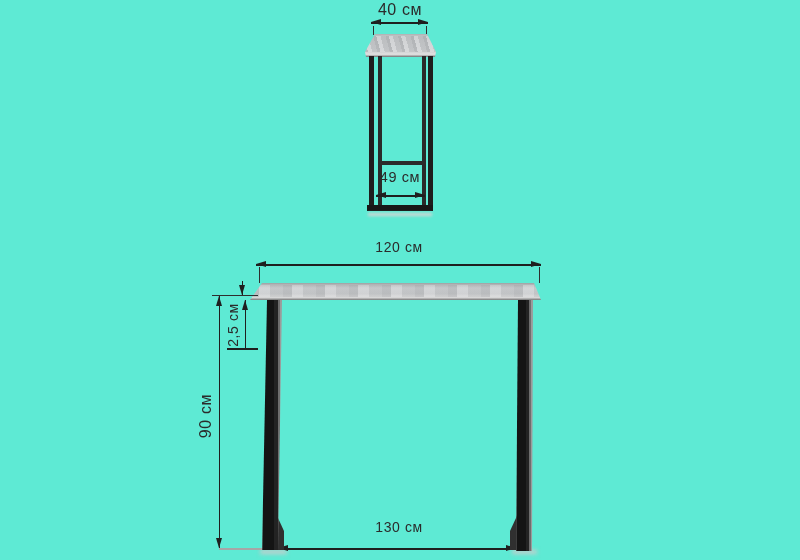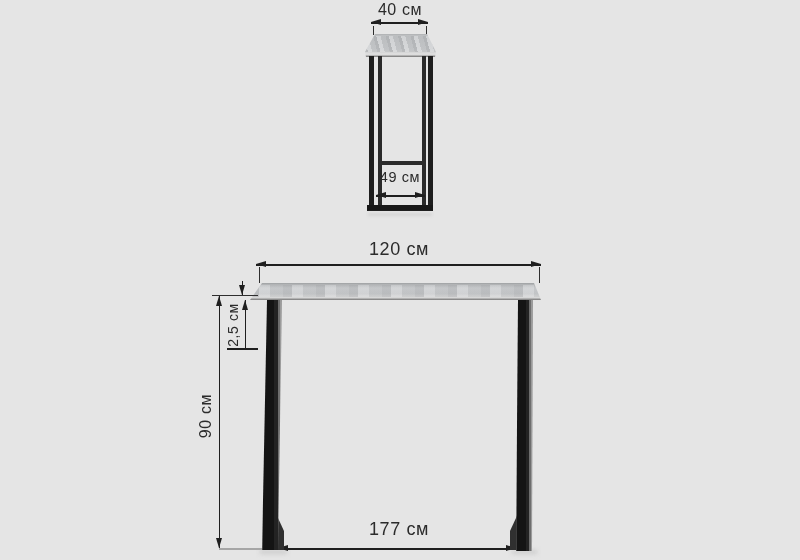--- a/index.html
+++ b/index.html
@@ -3,32 +3,32 @@
 <meta charset="utf-8">
 <style>
   :root{
     --line:#1f1f1f;
     --text:#2b2b2b;
     --metal:#1a1a1a;
   }
   *{margin:0;padding:0;box-sizing:border-box;}
   html,body{background:#ffffff;}
   body{font-family:"Liberation Sans", sans-serif;}
-  .canvas{position:relative;width:800px;height:560px;background:#e5e5e5;overflow:hidden;padding-left:8px;}
+  .canvas{position:relative;width:800px;height:560px;background:#5eead4;overflow:hidden;padding-left:8px;}
 
   .view{position:absolute;}
   .view-side{left:340px;top:0;width:120px;height:230px;}
   .view-front{left:180px;top:230px;width:420px;height:330px;}
 
   
   .dim-label{
     position:absolute;color:var(--text);text-align:center;line-height:1.1;
     letter-spacing:.6px;white-space:nowrap;
   }
-  .fs18{font-size:18px;} .fs16{font-size:16px;} .fs14{font-size:14.5px;} .fs13{font-size:14px;}
+  .fs18{font-size:14px;} .fs16{font-size:16px;} .fs14{font-size:14.5px;} .fs13{font-size:14px;}
   .rot{transform:rotate(-90deg);transform-origin:center center;}
 
   .arrow-h{position:absolute;height:1.5px;background:var(--line);}
   .arrow-h::before,.arrow-h::after{content:"";position:absolute;top:-2.75px;width:0;height:0;
     border-top:3.5px solid transparent;border-bottom:3.5px solid transparent;}
   .arrow-h::before{left:0;border-right:10px solid var(--line);}
   .arrow-h::after{right:0;border-left:10px solid var(--line);}
 
   .arrow-v{position:absolute;width:1.5px;background:var(--line);}
   .arrow-v::before,.arrow-v::after{content:"";position:absolute;left:-2.75px;width:0;height:0;
@@ -157,16 +157,16 @@
 
     <div class="arrow-v no-up fv-arrow-25-top"></div>
     <div class="arrow-v no-down fv-line-25-tail"></div>
     <div class="dim-label fs13 rot fv-label-25">2,5 см</div>
     <div class="fv-tick-25"></div>
 
     <div class="foot-shadow fv-shadow-left"></div>
     <div class="foot-shadow fv-shadow-right"></div>
     <div class="fv-baseline-ext"></div>
     <div class="arrow-h fv-arrow-105"></div>
-    <div class="dim-label fs18 fv-label-105">177 см</div>
+    <div class="dim-label fs18 fv-label-105">130 см</div>
   </section>
 
 </div>
 
 </body></html>

